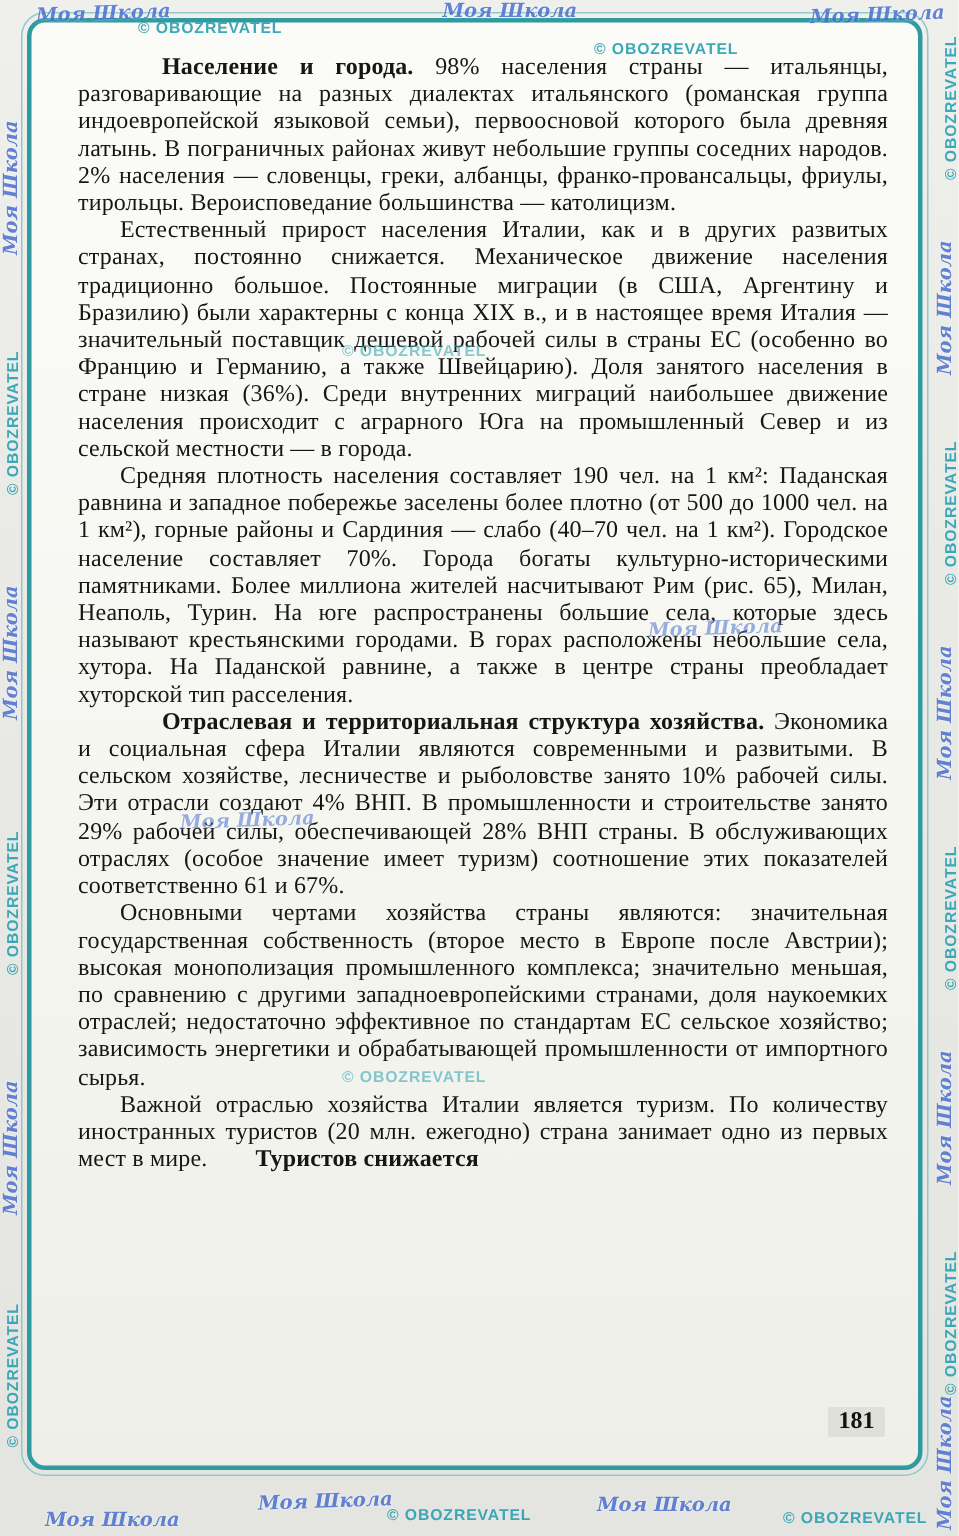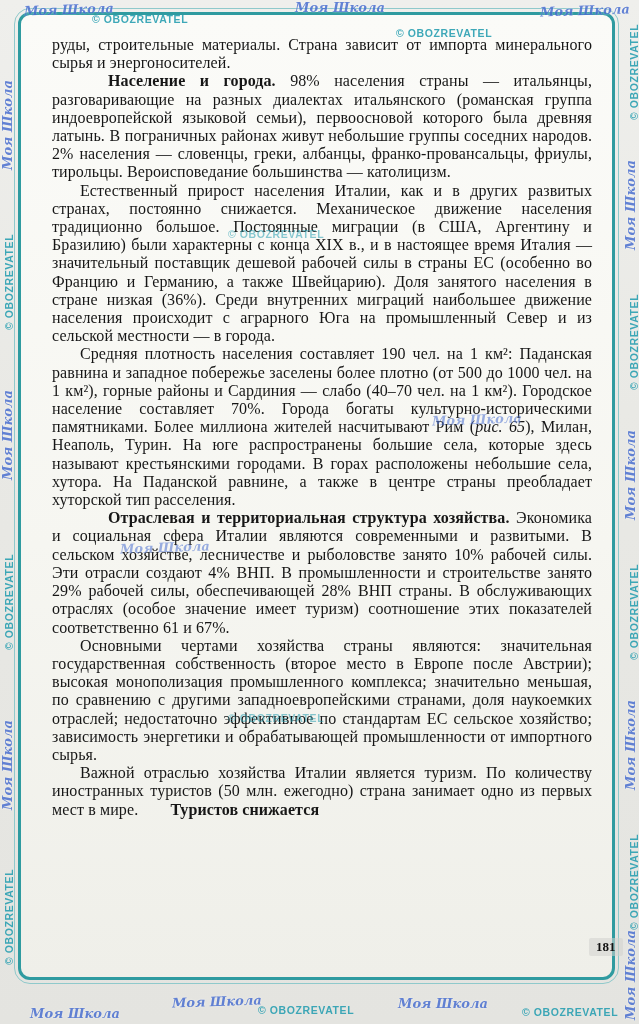--- a/index.html
+++ b/index.html
@@ -23,26 +23,26 @@
   .content{
     position:absolute;left:52px;top:36px;width:540px;
     color:#161616;
   }
   p.para{
     margin:0;text-align:justify;
     font-size:16px;line-height:18.2px;letter-spacing:.1px;
   }
   p.para.indent{text-indent:28px;}
   .bold{font-weight:700;margin-left:28px;}
-  .italic{font-style:italic;}
+  .italic{}
   
   .page-number{
     position:absolute;left:552px;top:938px;
-    font-size:13px;font-weight:700;color:#111;
-    background:rgba(210,210,205,.55);padding:1px 7px;border-radius:2px;margin-left:37px;
+    font-size:16px;font-weight:700;color:#111;
+    background:rgba(210,210,205,.55);padding:1px 7px;border-radius:2px;
   }
   
   .wm{position:absolute;white-space:nowrap;pointer-events:none;z-index:5;}
   .wm.school{
     font-family:"DejaVu Serif", serif;font-style:italic;font-weight:700;
     color:#4a6fd0;font-size:13px;opacity:.85;
     text-shadow:0 0 2px rgba(255,255,255,.7);
   }
   .wm.oboz{
     font-family:"Liberation Sans", sans-serif;font-weight:700;
@@ -54,27 +54,26 @@
 </head>
 <body>
 
 <div class="scan-page">
 
   <div class="frame-outer">
     <div class="frame-inner"></div>
   </div>
 
   <div class="content">
-      <p class="para"><span>руды, строительные материалы. Страна зависит от импорта минерального сырья и энергоносителей.</span></p>
       <p class="para indent"><span class="bold">Население и города.</span><span> 98% населения страны — итальянцы, разговаривающие на разных диалектах итальянского (романская группа индоевропейской языковой семьи), первоосновой которого была древняя латынь. В пограничных районах живут небольшие группы соседних народов. 2% населения — словенцы, греки, албанцы, франко-провансальцы, фриулы, тирольцы. Вероисповедание большинства — католицизм.</span></p>
       <p class="para indent"><span>Естественный прирост населения Италии, как и в других развитых странах, постоянно снижается. Механическое движение населения традиционно большое. Постоянные миграции (в США, Аргентину и Бразилию) были характерны с конца XIX в., и в настоящее время Италия — значительный поставщик дешевой рабочей силы в страны ЕС (особенно во Францию и Германию, а также Швейцарию). Доля занятого населения в стране низкая (36%). Среди внутренних миграций наибольшее движение населения происходит с аграрного Юга на промышленный Север и из сельской местности — в города.</span></p>
       <p class="para indent"><span>Средняя плотность населения составляет 190 чел. на 1 км²: Паданская равнина и западное побережье заселены более плотно (от 500 до 1000 чел. на 1 км²), горные районы и Сардиния — слабо (40–70 чел. на 1 км²). Городское население составляет 70%. Города богаты культурно-историческими памятниками. Более миллиона жителей насчитывают Рим (</span><span class="italic">рис. 65</span><span>), Милан, Неаполь, Турин. На юге распространены большие села, которые здесь называют крестьянскими городами. В горах расположены небольшие села, хутора. На Паданской равнине, а также в центре страны преобладает хуторской тип расселения.</span></p>
       <p class="para indent"><span class="bold">Отраслевая и территориальная структура хозяйства.</span><span> Экономика и социальная сфера Италии являются современными и развитыми. В сельском хозяйстве, лесничестве и рыболовстве занято 10% рабочей силы. Эти отрасли создают 4% ВНП. В промышленности и строительстве занято 29% рабочей силы, обеспечивающей 28% ВНП страны. В обслуживающих отраслях (особое значение имеет туризм) соотношение этих показателей соответственно 61 и 67%.</span></p>
       <p class="para indent"><span>Основными чертами хозяйства страны являются: значительная государственная собственность (второе место в Европе после Австрии); высокая монополизация промышленного комплекса; значительно меньшая, по сравнению с другими западноевропейскими странами, доля наукоемких отраслей; недостаточно эффективное по стандартам ЕС сельское хозяйство; зависимость энергетики и обрабатывающей промышленности от импортного сырья.</span></p>
-      <p class="para indent"><span>Важной отраслью хозяйства Италии является туризм. По количеству иностранных туристов (50 млн. ежегодно) страна занимает одно из первых мест в мире. </span><span class="bold">Туристов снижается</span></p>
+      <p class="para indent"><span>Важной отраслью хозяйства Италии является туризм. По количеству иностранных туристов (20 млн. ежегодно) страна занимает одно из первых мест в мире. </span><span class="bold">Туристов снижается</span></p>
     </div>
 
   <div class="page-number">181</div>
 
   <div>
 
     <span class="wm school" style="left:24px;top:2px;transform:rotate(-2deg)">Моя Школа</span>
     <span class="wm oboz" style="left:92px;top:13px">© OBOZREVATEL</span>
     <span class="wm school" style="left:295px;top:0px">Моя Школа</span>
     <span class="wm school" style="left:540px;top:3px;transform:rotate(-2deg)">Моя Школа</span>

